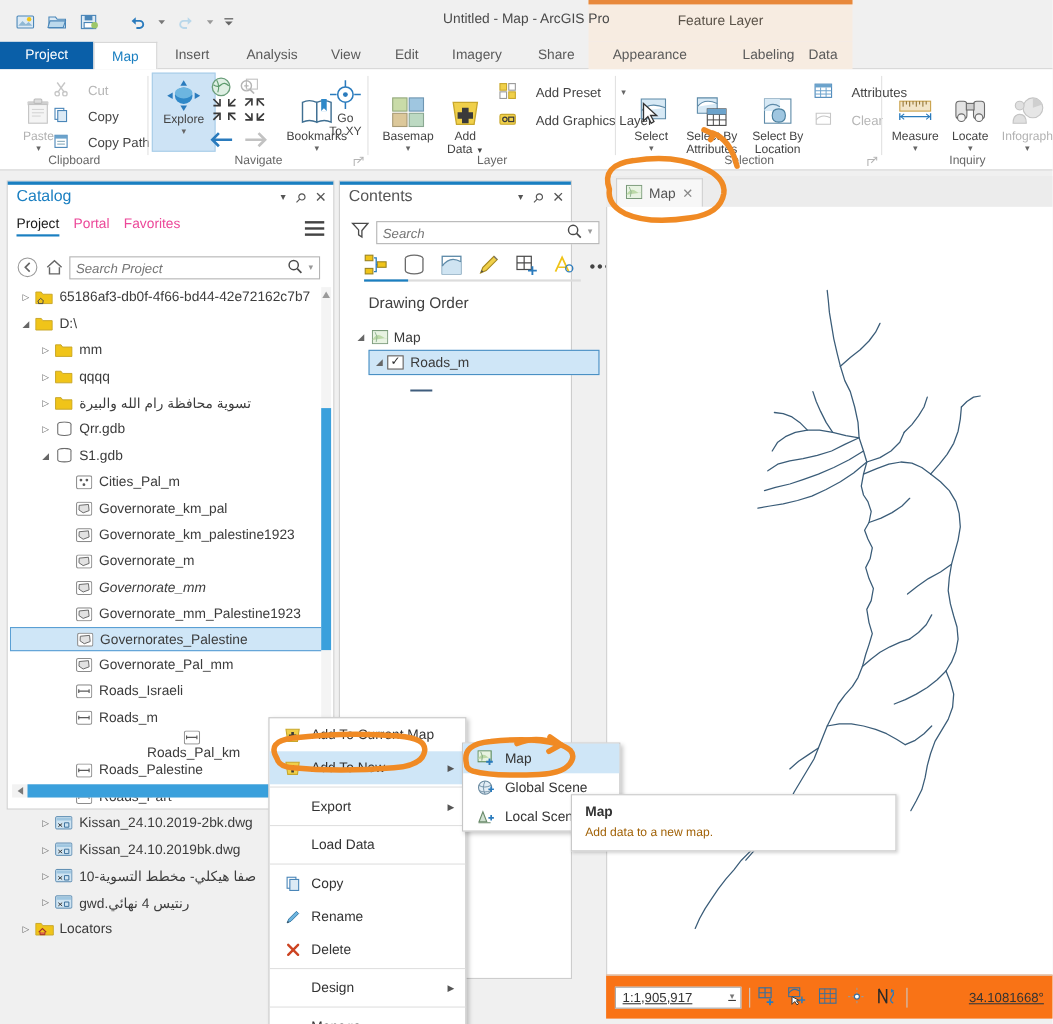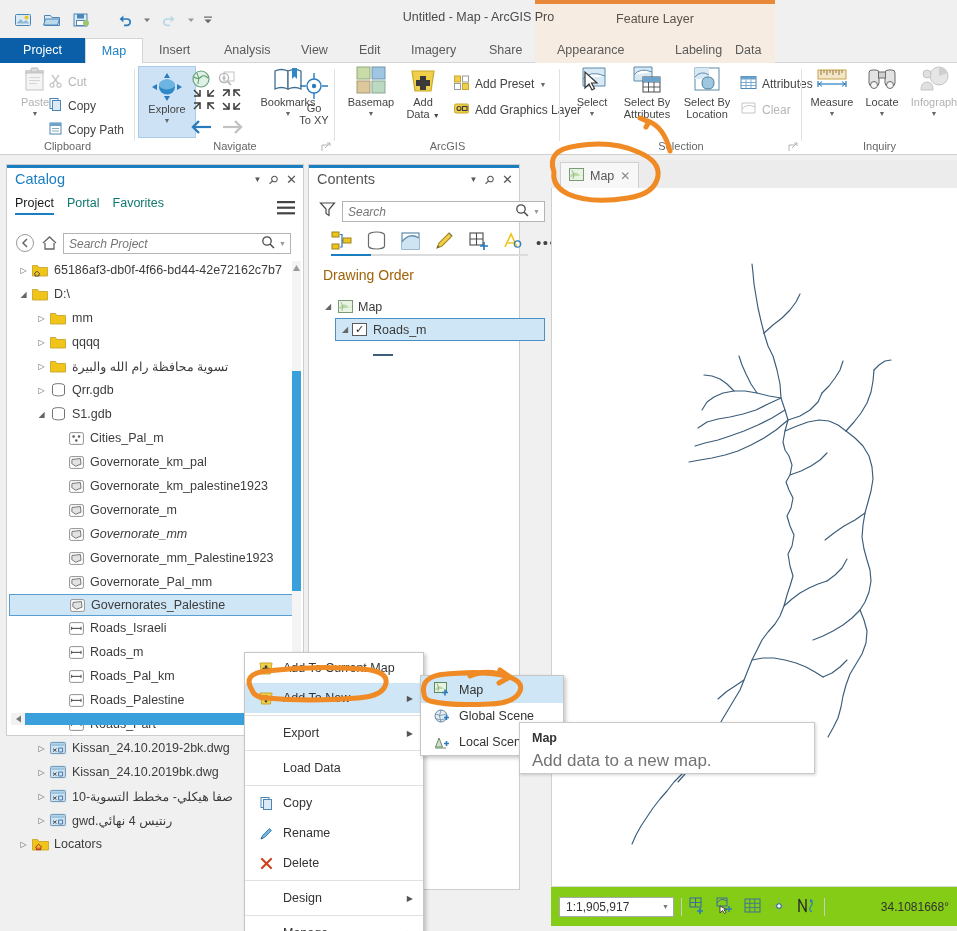--- a/index.html
+++ b/index.html
@@ -60,45 +60,45 @@
   .rgroup { position:absolute; top:0; height:92px; }
   .rgroup .gsep { position:absolute; right:0; top:6px; width:1px; height:72px; background:#e2e2e2; }
   .glabel {
     position:absolute; bottom:3px; left:0; width:100%; text-align:center;
     font-size:11px; color:#666;
   }
   .gdialog { position:absolute; bottom:4px; right:4px; width:10px; height:10px; opacity:.55; }
 
   .bigbtn {
     position:absolute; display:flex; flex-direction:column; align-items:center;
-    width:58px; top:0; cursor:default;
+    width:58px; top:22px; cursor:default;
   }
   .bigbtn .ic { height:34px; display:flex; align-items:center; justify-content:center; }
   .bigbtn .lb { font-size:11px; color:#444; text-align:center; line-height:11.5px; }
   .bigbtn .car { font-size:7px; color:#666; line-height:8px; margin-top:1px; }
   .bigbtn.disabled .lb { color:#b2b2b2; }
 
   .smallbtn {
-    position:absolute; display:flex; align-items:center; gap:5px; height:22px; cursor:default;
+    position:absolute; display:flex; align-items:center; gap:17px; height:22px; cursor:default;
   }
   .smallbtn .lb { font-size:12px; color:#444; white-space:nowrap; }
   .smallbtn.disabled .lb { color:#b6b6b6; }
 
   
   .panel {
     position:absolute; background:#ffffff; border:1px solid #cdcdcd;
   }
   .panel-title {
     position:absolute; left:8px; top:6px; font-size:14.5px; color:#1a7fc1;
   }
   .panel-btns { position:absolute; right:6px; top:7px; display:flex; gap:8px; align-items:center; color:#555; }
   .panel-btns span { font-size:11px; cursor:default; }
 
   .subtabs { position:absolute; left:8px; top:31px; display:flex; gap:13px; }
-  .subtab { font-size:12.5px; color:#0f766e; padding-bottom:3px; cursor:default; }
+  .subtab { font-size:12.5px; color:#ec4899; padding-bottom:3px; cursor:default; }
   .subtab.active { color:#1a1a1a; border-bottom:2px solid #1a7fc1; }
 
   .searchbox {
     position:absolute; height:21px; border:1px solid #b4b4b4; background:#fff;
     display:flex; align-items:center;
   }
   .searchbox input {
     border:0; outline:0; flex:1; font-size:12px; font-style:italic; color:#8a8a8a;
     font-family:"Liberation Sans", sans-serif; background:transparent; padding-left:5px;
   }
@@ -120,22 +120,23 @@
   
   .mapview { position:absolute; background:#fff; }
   .maptabbar { position:absolute; background:#ececec; }
   .maptab {
     position:absolute; height:26px; background:#f7f7f7; border:1px solid #d0d0d0; border-bottom:none;
     display:flex; align-items:center; gap:6px; padding:0 8px; font-size:12.5px; color:#555;
   }
 
   
   .statusbar {
-    position:absolute; display:flex; align-items:center; background:#84cc16;
+    position:absolute; display:flex; align-items:center; background:#f97316;
     border-top:1px solid #d8d8d8;
+    text-decoration:underline;
   }
   .scalebox {
     height:20px; border:1px solid #a9a9a9; display:flex; align-items:center;
     padding:0 4px 0 6px; font-size:12px; color:#333; background:#fff; gap:8px;
   }
 
   
   .ctxmenu {
     position:absolute; background:#ffffff; border:1px solid #c6c6c6;
     box-shadow:2px 2px 4px rgba(0,0,0,.22);
@@ -145,21 +146,21 @@
   .mi .mi-lb { padding-left:4px; }
   .mi .mi-ar { position:absolute; right:10px; font-size:8px; color:#555; }
   .mi.hl { background:#cfe6f7; }
   .mi-sep { height:1px; background:#e0e0e0; margin:2px 0; }
 
   .tooltip {
     position:absolute; background:#fff; border:1px solid #c9c9c9;
     box-shadow:1px 1px 3px rgba(0,0,0,.18); padding:8px 12px;
   }
   .tt-t { font-size:12.5px; font-weight:bold; color:#333; margin-bottom:6px; }
-  .tt-b { font-size:17px; color:#737373; }
+  .tt-b { font-size:11px; color:#a16207; }
 
   
   .annot { position:absolute; pointer-events:none; }
 </style>
 </head>
 <body>
 
 <div id="app">
 
   <div class="titlebar">
@@ -414,21 +415,21 @@
         <span style="font-size:7px; color:#666;">▼</span>
       </div>
       <div class="smallbtn" style="left:118px; top:36px;">
         <span><svg width="17" height="17" viewBox="0 0 17 17">
               <rect x="1.5" y="4" width="14" height="9" rx="1.5" fill="#f0d04a" stroke="#c8a72c"></rect>
               <circle cx="6" cy="8.5" r="2" fill="none" stroke="#3a3a3a" stroke-width="1.1"></circle>
               <rect x="9.5" y="6.5" width="4.5" height="4" fill="none" stroke="#3a3a3a" stroke-width="1.1"></rect>
             </svg></span>
         <span class="lb">Add Graphics Layer</span>
       </div>
-      <div class="glabel">ArcGIS</div>
+      <div class="glabel">Layer</div>
       <div class="gsep"></div>
     </div>
 
     <div class="rgroup" style="left:560px; width:242px;">
       <div class="bigbtn" style="left:8px; width:48px;">
         <div class="ic">
           <svg width="32" height="30" viewBox="0 0 32 30">
               <path d="M7 3 h22 v18 h-22 z" fill="#d7e9f5" stroke="#5d8aa8"></path>
               <path d="M7 14 q7-9 22-3" fill="#fff" stroke="#5d8aa8"></path>
               <path d="M9 7 L9 23 L13 19 L16 25 L18.5 23.5 L15.5 18 L21 18 Z" fill="#fff" stroke="#333" stroke-width="1.2"></path>
@@ -704,39 +705,39 @@
         <div class="trow" style="padding-left: 44px;">
           <span class="exp"></span>
           <span class="ti">
             <svg width="15" height="13" viewBox="0 0 15 13">
               <rect x=".6" y=".6" width="13.8" height="11.8" rx="1.6" fill="#fff" stroke="#8c8c8c" stroke-width=".95"></rect>
               <path d="M3 3.4 L11.4 2.6 L12 8.2 L6.6 10.2 L2.8 7.6 Z" fill="#e2e2e2" stroke="#6a6a6a" stroke-width=".9"></path>
             </svg>
           </span>
           <span class="tl" style="padding-left: 4px;">Governorate_mm_Palestine1923</span>
         </div>
-        <div class="trow" style="padding-left: 44px;">
+        <div class="trow sel" style="padding-left: 44px;">
           <span class="exp"></span>
           <span class="ti">
             <svg width="15" height="13" viewBox="0 0 15 13">
               <rect x=".6" y=".6" width="13.8" height="11.8" rx="1.6" fill="#fff" stroke="#8c8c8c" stroke-width=".95"></rect>
               <path d="M3 3.4 L11.4 2.6 L12 8.2 L6.6 10.2 L2.8 7.6 Z" fill="#e2e2e2" stroke="#6a6a6a" stroke-width=".9"></path>
             </svg>
           </span>
-          <span class="tl" style="padding-left: 4px;">Governorate_Pal_mm</span>
-        </div>
-        <div class="trow sel" style="padding-left: 44px;">
+          <span class="tl" style="padding-left: 4px;">Governorates_Palestine</span>
+        </div>
+        <div class="trow" style="padding-left: 44px;">
           <span class="exp"></span>
           <span class="ti">
             <svg width="15" height="13" viewBox="0 0 15 13">
               <rect x=".6" y=".6" width="13.8" height="11.8" rx="1.6" fill="#fff" stroke="#8c8c8c" stroke-width=".95"></rect>
               <path d="M3 3.4 L11.4 2.6 L12 8.2 L6.6 10.2 L2.8 7.6 Z" fill="#e2e2e2" stroke="#6a6a6a" stroke-width=".9"></path>
             </svg>
           </span>
-          <span class="tl" style="padding-left: 4px;">Governorates_Palestine</span>
+          <span class="tl" style="padding-left: 4px;">Governorate_Pal_mm</span>
         </div>
         <div class="trow" style="padding-left: 44px;">
           <span class="exp"></span>
           <span class="ti">
             <svg width="15" height="13" viewBox="0 0 15 13">
               <rect x=".6" y=".6" width="13.8" height="11.8" rx="1.6" fill="#fff" stroke="#8c8c8c" stroke-width=".95"></rect>
               <path d="M2.6 6.4 h9.4" stroke="#5a5a5a" stroke-width="1.15"></path>
               <path d="M2.6 4.7 v3.4 M12 4.7 v3.4" stroke="#5a5a5a" stroke-width="1.05"></path>
             </svg>
           </span>
@@ -746,21 +747,21 @@
           <span class="exp"></span>
           <span class="ti">
             <svg width="15" height="13" viewBox="0 0 15 13">
               <rect x=".6" y=".6" width="13.8" height="11.8" rx="1.6" fill="#fff" stroke="#8c8c8c" stroke-width=".95"></rect>
               <path d="M2.6 6.4 h9.4" stroke="#5a5a5a" stroke-width="1.15"></path>
               <path d="M2.6 4.7 v3.4 M12 4.7 v3.4" stroke="#5a5a5a" stroke-width="1.05"></path>
             </svg>
           </span>
           <span class="tl" style="padding-left: 4px;">Roads_m</span>
         </div>
-        <div class="trow" style="padding-left: 44px;">
+        <div class="trow" style="padding-left: 44px; flex-direction: column;">
           <span class="exp"></span>
           <span class="ti">
             <svg width="15" height="13" viewBox="0 0 15 13">
               <rect x=".6" y=".6" width="13.8" height="11.8" rx="1.6" fill="#fff" stroke="#8c8c8c" stroke-width=".95"></rect>
               <path d="M2.6 6.4 h9.4" stroke="#5a5a5a" stroke-width="1.15"></path>
               <path d="M2.6 4.7 v3.4 M12 4.7 v3.4" stroke="#5a5a5a" stroke-width="1.05"></path>
             </svg>
           </span>
           <span class="tl" style="padding-left: 4px;">Roads_Pal_km</span>
         </div>
@@ -934,21 +935,21 @@
             <path d="M5.5 12 h7" stroke="#f0c419" stroke-width="1.4"></path>
             <circle cx="15.5" cy="13" r="3.2" fill="none" stroke="#2a7bbd" stroke-width="1.2"></circle>
           </svg>
       </span>
       <span style="letter-spacing:1.5px; font-size:15px; color:#444; line-height:12px;">•••</span>
     </div>
     <div style="position:absolute; left:22px; top:89px; width:197px; height:2px; background:#dcdcdc;">
       <div style="width:40px; height:2px; background:#1a7fc1;"></div>
     </div>
 
-    <div style="position:absolute; left:14px; top:102px; font-size:14px; color:#a16207;">Drawing Order</div>
+    <div style="position:absolute; left:26px; top:102px; font-size:14px; color:#404040;">Drawing Order</div>
 
     <div style="position:absolute; left:8px; top:130px; width:228px;">
       <div class="cn-row" style="padding-left:4px;">
         <span class="exp">◢</span>
         <span style="width:20px; display:flex; align-items:center; justify-content:center;">
           <svg width="15" height="13" viewBox="0 0 15 13">
               <rect x=".5" y=".5" width="14" height="12" fill="#e8f3e2" stroke="#7a9a7a"></rect>
               <path d="M.5 9 q4-7 9-3 q3 2.5 5 1" fill="#bcd9a8"></path>
               <path d="M3 2 q3 4 1 9" fill="none" stroke="#8aae8a" stroke-width=".8"></path>
             </svg>

